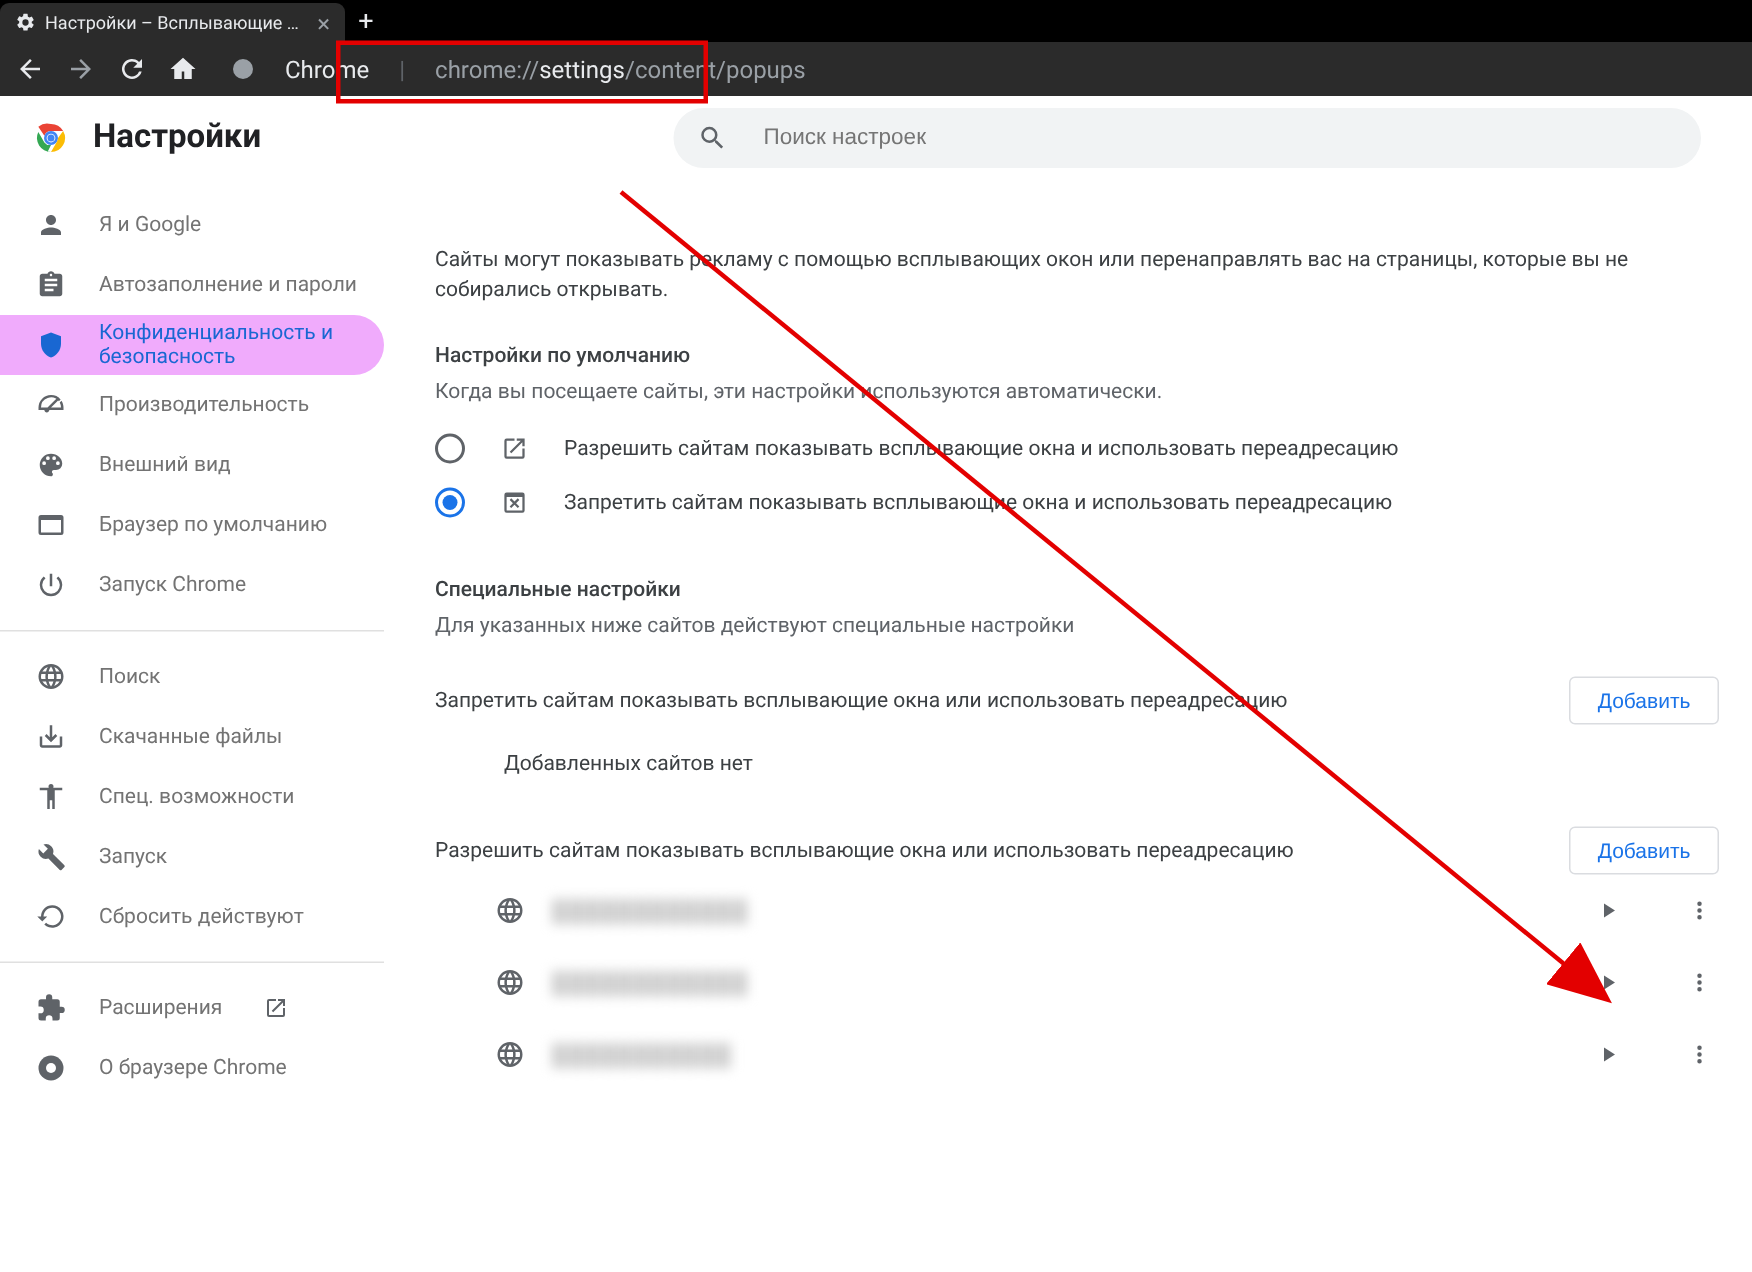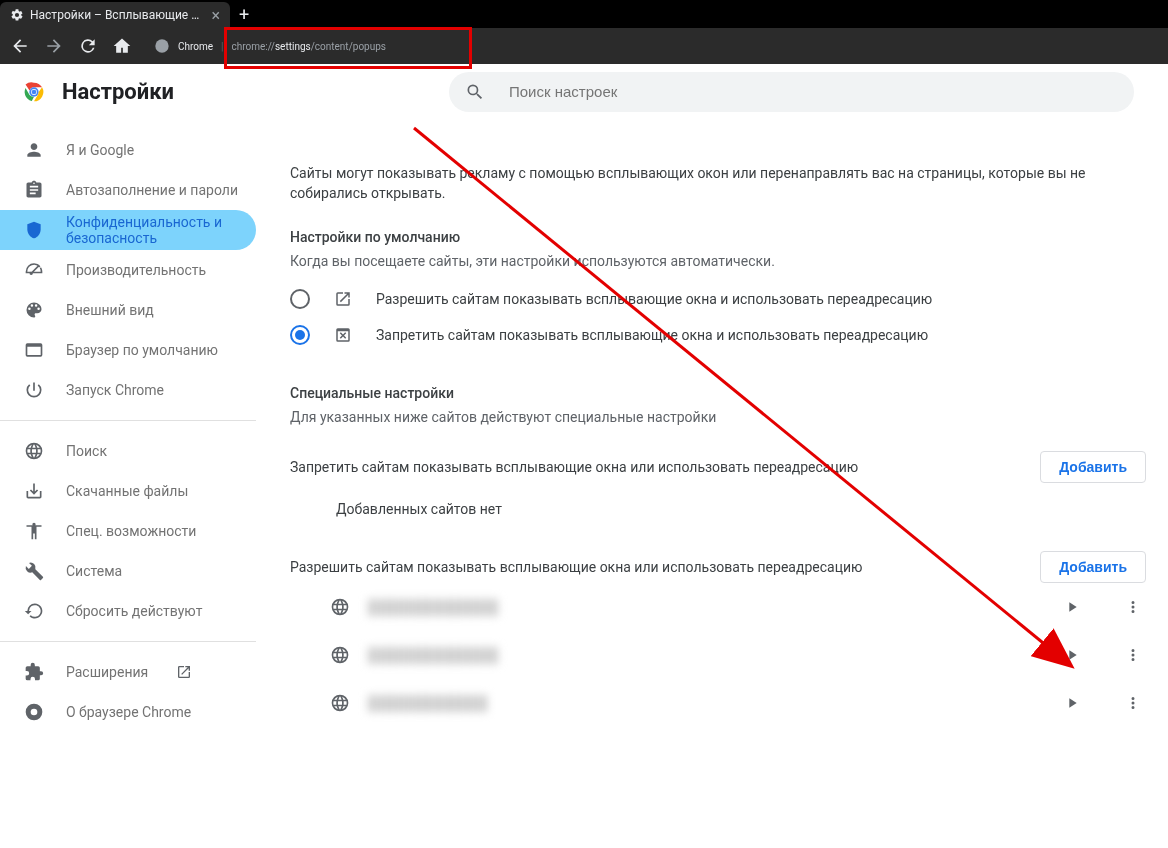--- a/index.html
+++ b/index.html
@@ -4,53 +4,53 @@
 <style>
   * { box-sizing: border-box; margin: 0; padding: 0; }
   body { font-family: "Segoe UI", Roboto, Arial, sans-serif; font-size: 14px; color: #202124; background: #fff; width: 1168px; height: 848px; overflow: hidden; position: relative; }
   .titlebar { background: #000; height: 28px; display: flex; align-items: stretch; }
   .tab { background: #2b2b2b; color: #e8eaed; font-size: 12px; display: flex; align-items: center; padding: 0 10px; gap: 6px; width: 230px; border-top-left-radius: 6px; border-top-right-radius: 6px; margin-top: 2px; }
   .tab-title { white-space: nowrap; overflow: hidden; text-overflow: ellipsis; flex: 1; }
   .tab-close { color: #9aa0a6; font-size: 16px; cursor: pointer; }
   .new-tab { color: #e8eaed; width: 28px; display: flex; align-items: center; justify-content: center; font-size: 18px; cursor: pointer; }
   .toolbar { background: #2b2b2b; height: 36px; display: flex; align-items: center; padding: 0 8px; gap: 10px; color: #9aa0a6; }
   .tb-btn { width: 24px; height: 24px; display: flex; align-items: center; justify-content: center; cursor: pointer; fill: #9aa0a6; }
-  .omni { flex: 1; display: flex; align-items: center; height: 28px; border-radius: 14px; color: #9aa0a6; font-size: 10px; padding: 0 10px; gap: 8px; position: relative; }
+  .omni { flex: 1; display: flex; align-items: center; height: 28px; border-radius: 14px; color: #9aa0a6; font-size: 16px; padding: 0 10px; gap: 20px; position: relative; }
   .omni-chip { color: #e8eaed; }
   .url-highlight { position: absolute; border: 3px solid #e30000; height: 42px; width: 248px; left: 224px; top: 27px; pointer-events: none; z-index: 50; }
 
   .app-header { height: 56px; display: flex; align-items: center; padding: 0 20px; border-bottom: 1px solid #fff; }
   .app-title { font-size: 22px; font-weight: 700; margin-left: 14px; }
   .search-wrap { margin-left: auto; width: 685px; margin-right: 14px; }
   .search { background: #f1f3f4; border-radius: 22px; height: 40px; display: flex; align-items: center; padding: 0 16px; color: #5f6368; gap: 24px; }
   .search input { border: none; background: transparent; font-size: 15px; flex: 1; outline: none; color: #202124; }
 
   .layout { display: flex; }
   .sidebar { width: 260px; padding: 10px 4px 10px 0; }
   .side-item { display: flex; align-items: center; height: 40px; padding-left: 24px; gap: 22px; border-top-right-radius: 20px; border-bottom-right-radius: 20px; cursor: pointer; color: #737373; }
-  .side-item.active { background: #7dd3fc; color: #1967d2; }
+  .side-item.active { background: #f0abfc; color: #1967d2; }
   .side-item.active .si-icon svg { fill: #1967d2; }
   .si-icon { width: 20px; height: 20px; display: flex; align-items: center; justify-content: center; }
   .si-icon svg { width: 20px; height: 20px; fill: #5f6368; }
   .side-sep { height: 1px; background: #e0e0e0; margin: 10px 0 10px 0; }
   .si-label { font-size: 14px; }
 
   .content { flex: 1; padding: 0 14px 20px 30px; max-width: 900px; position: relative; }
   .intro { color: #3c4043; font-size: 14px; margin-top: 44px; margin-bottom: 26px; line-height: 1.4; }
   .section-h { font-weight: 500; color: #3c4043; font-size: 14px; margin-top: 14px; }
   .section-sub { color: #5f6368; font-size: 14px; margin-top: 8px; margin-bottom: 12px; }
   .radio-row { display: flex; align-items: center; gap: 24px; padding: 8px 0; }
   .radio { width: 20px; height: 20px; border-radius: 50%; border: 2px solid #5f6368; position: relative; cursor: pointer; flex-shrink: 0; }
   .radio.checked { border-color: #1a73e8; }
   .radio.checked::after { content: ""; position: absolute; width: 10px; height: 10px; background: #1a73e8; border-radius: 50%; left: 3px; top: 3px; }
   .radio-icon { width: 18px; height: 18px; fill: #5f6368; flex-shrink: 0; }
   .radio-label { font-size: 14px; color: #3c4043; }
   .list-header { display: flex; align-items: center; margin-top: 26px; }
   .list-header .lh-text { color: #3c4043; font-size: 14px; flex: 1; }
-  .btn-add { border: 1px solid #dadce0; color: #1a73e8; font-size: 14px; padding: 7px 18px; border-radius: 4px; background: #fff; cursor: pointer; font-weight: 700; margin-left: 11px; }
+  .btn-add { border: 1px solid #dadce0; color: #1a73e8; font-size: 14px; padding: 7px 18px; border-radius: 4px; background: #fff; cursor: pointer; font-weight: 400; margin-left: 11px; }
   .empty { color: #3c4043; font-size: 14px; padding: 18px 0 0 46px; }
   .site-row { display: flex; align-items: center; height: 48px; padding-left: 40px; }
   .globe { width: 20px; height: 20px; fill: #5f6368; flex-shrink: 0; }
   .site-text { margin-left: 18px; color: #cfcfcf; filter: blur(4px); font-size: 14px; letter-spacing: 1px; }
   .site-spacer { flex: 1; }
   .caret { width: 16px; height: 16px; fill: #5f6368; margin-right: 44px; cursor: pointer; }
   .kebab { width: 18px; height: 18px; fill: #5f6368; cursor: pointer; margin-right: 4px; }
 
   .arrow-overlay { position: absolute; left: 0; top: 0; pointer-events: none; z-index: 40; }
   .chrome-logo { width: 28px; height: 28px; }
@@ -272,21 +272,21 @@
             </svg>
           </span>
           <span class="si-label">Спец. возможности</span>
         </div>
         <div class="side-item">
           <span class="si-icon">
             <svg viewBox="0 0 24 24">
               <use href="#i-wrench"></use>
             </svg>
           </span>
-          <span class="si-label">Система</span>
+          <span class="si-label">Запуск</span>
         </div>
         <div class="side-item">
           <span class="si-icon">
             <svg viewBox="0 0 24 24">
               <use href="#i-reset"></use>
             </svg>
           </span>
           <span class="si-label">Сбросить действуют</span>
         </div>
       </div>

